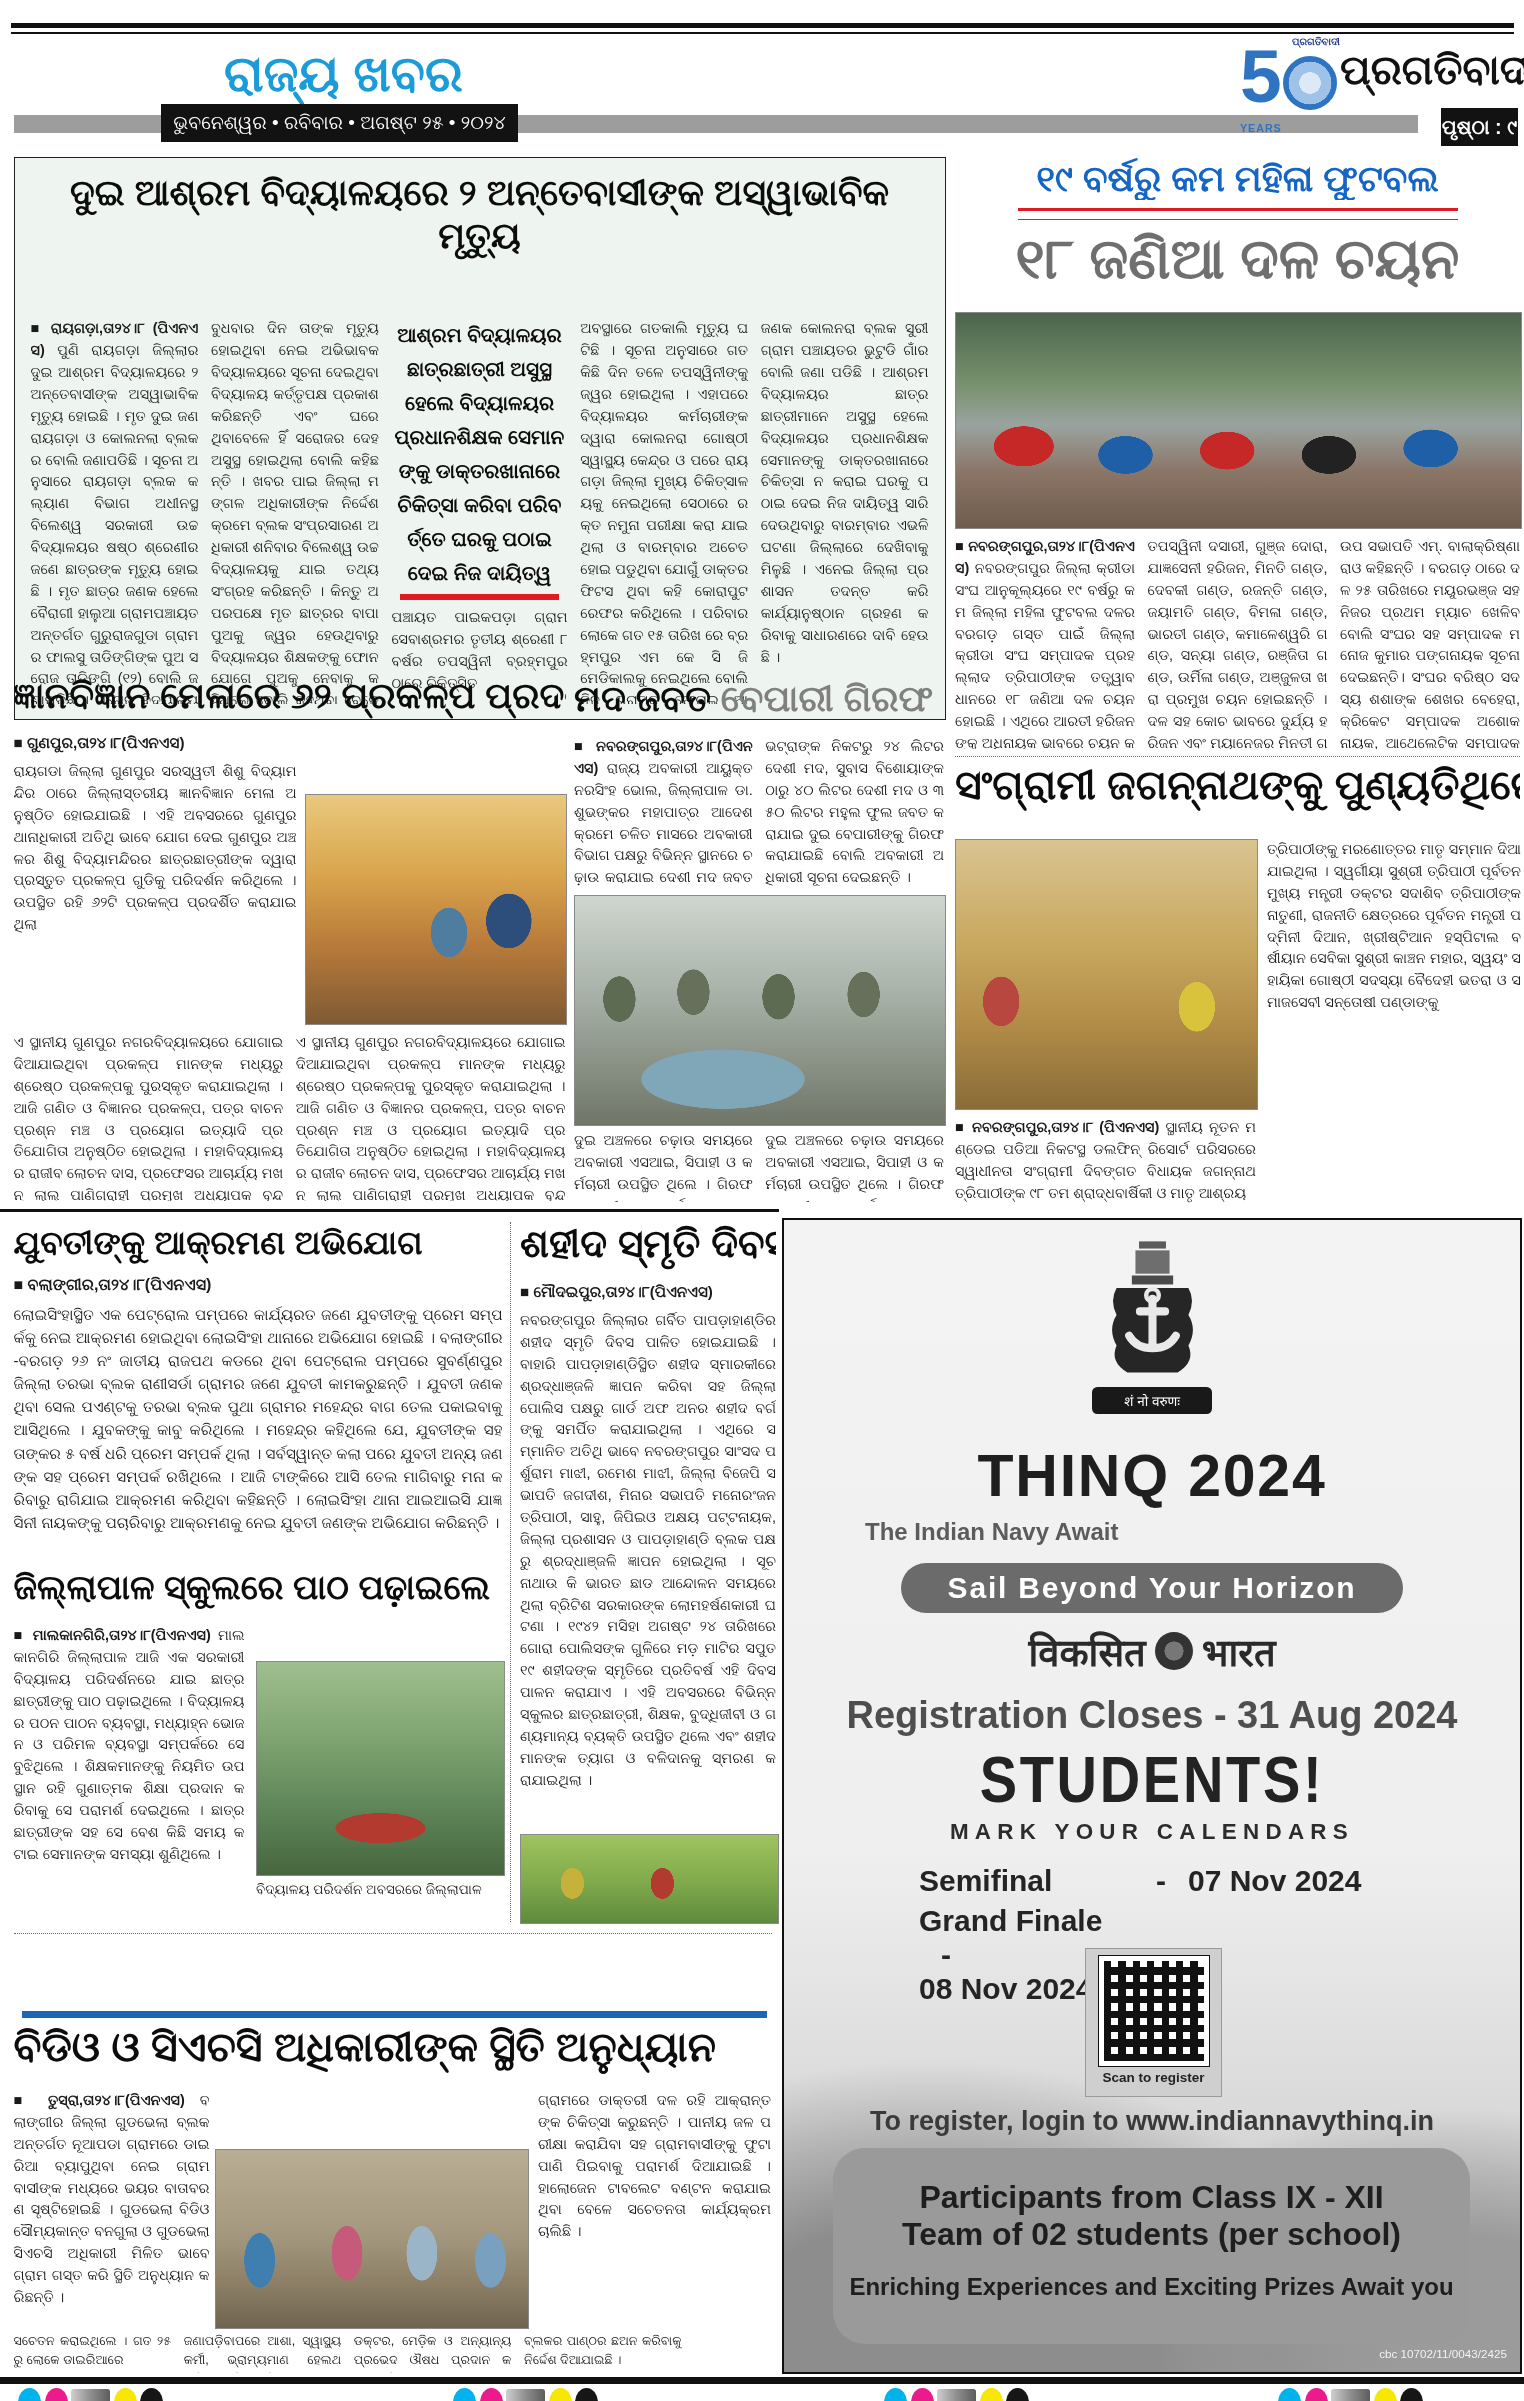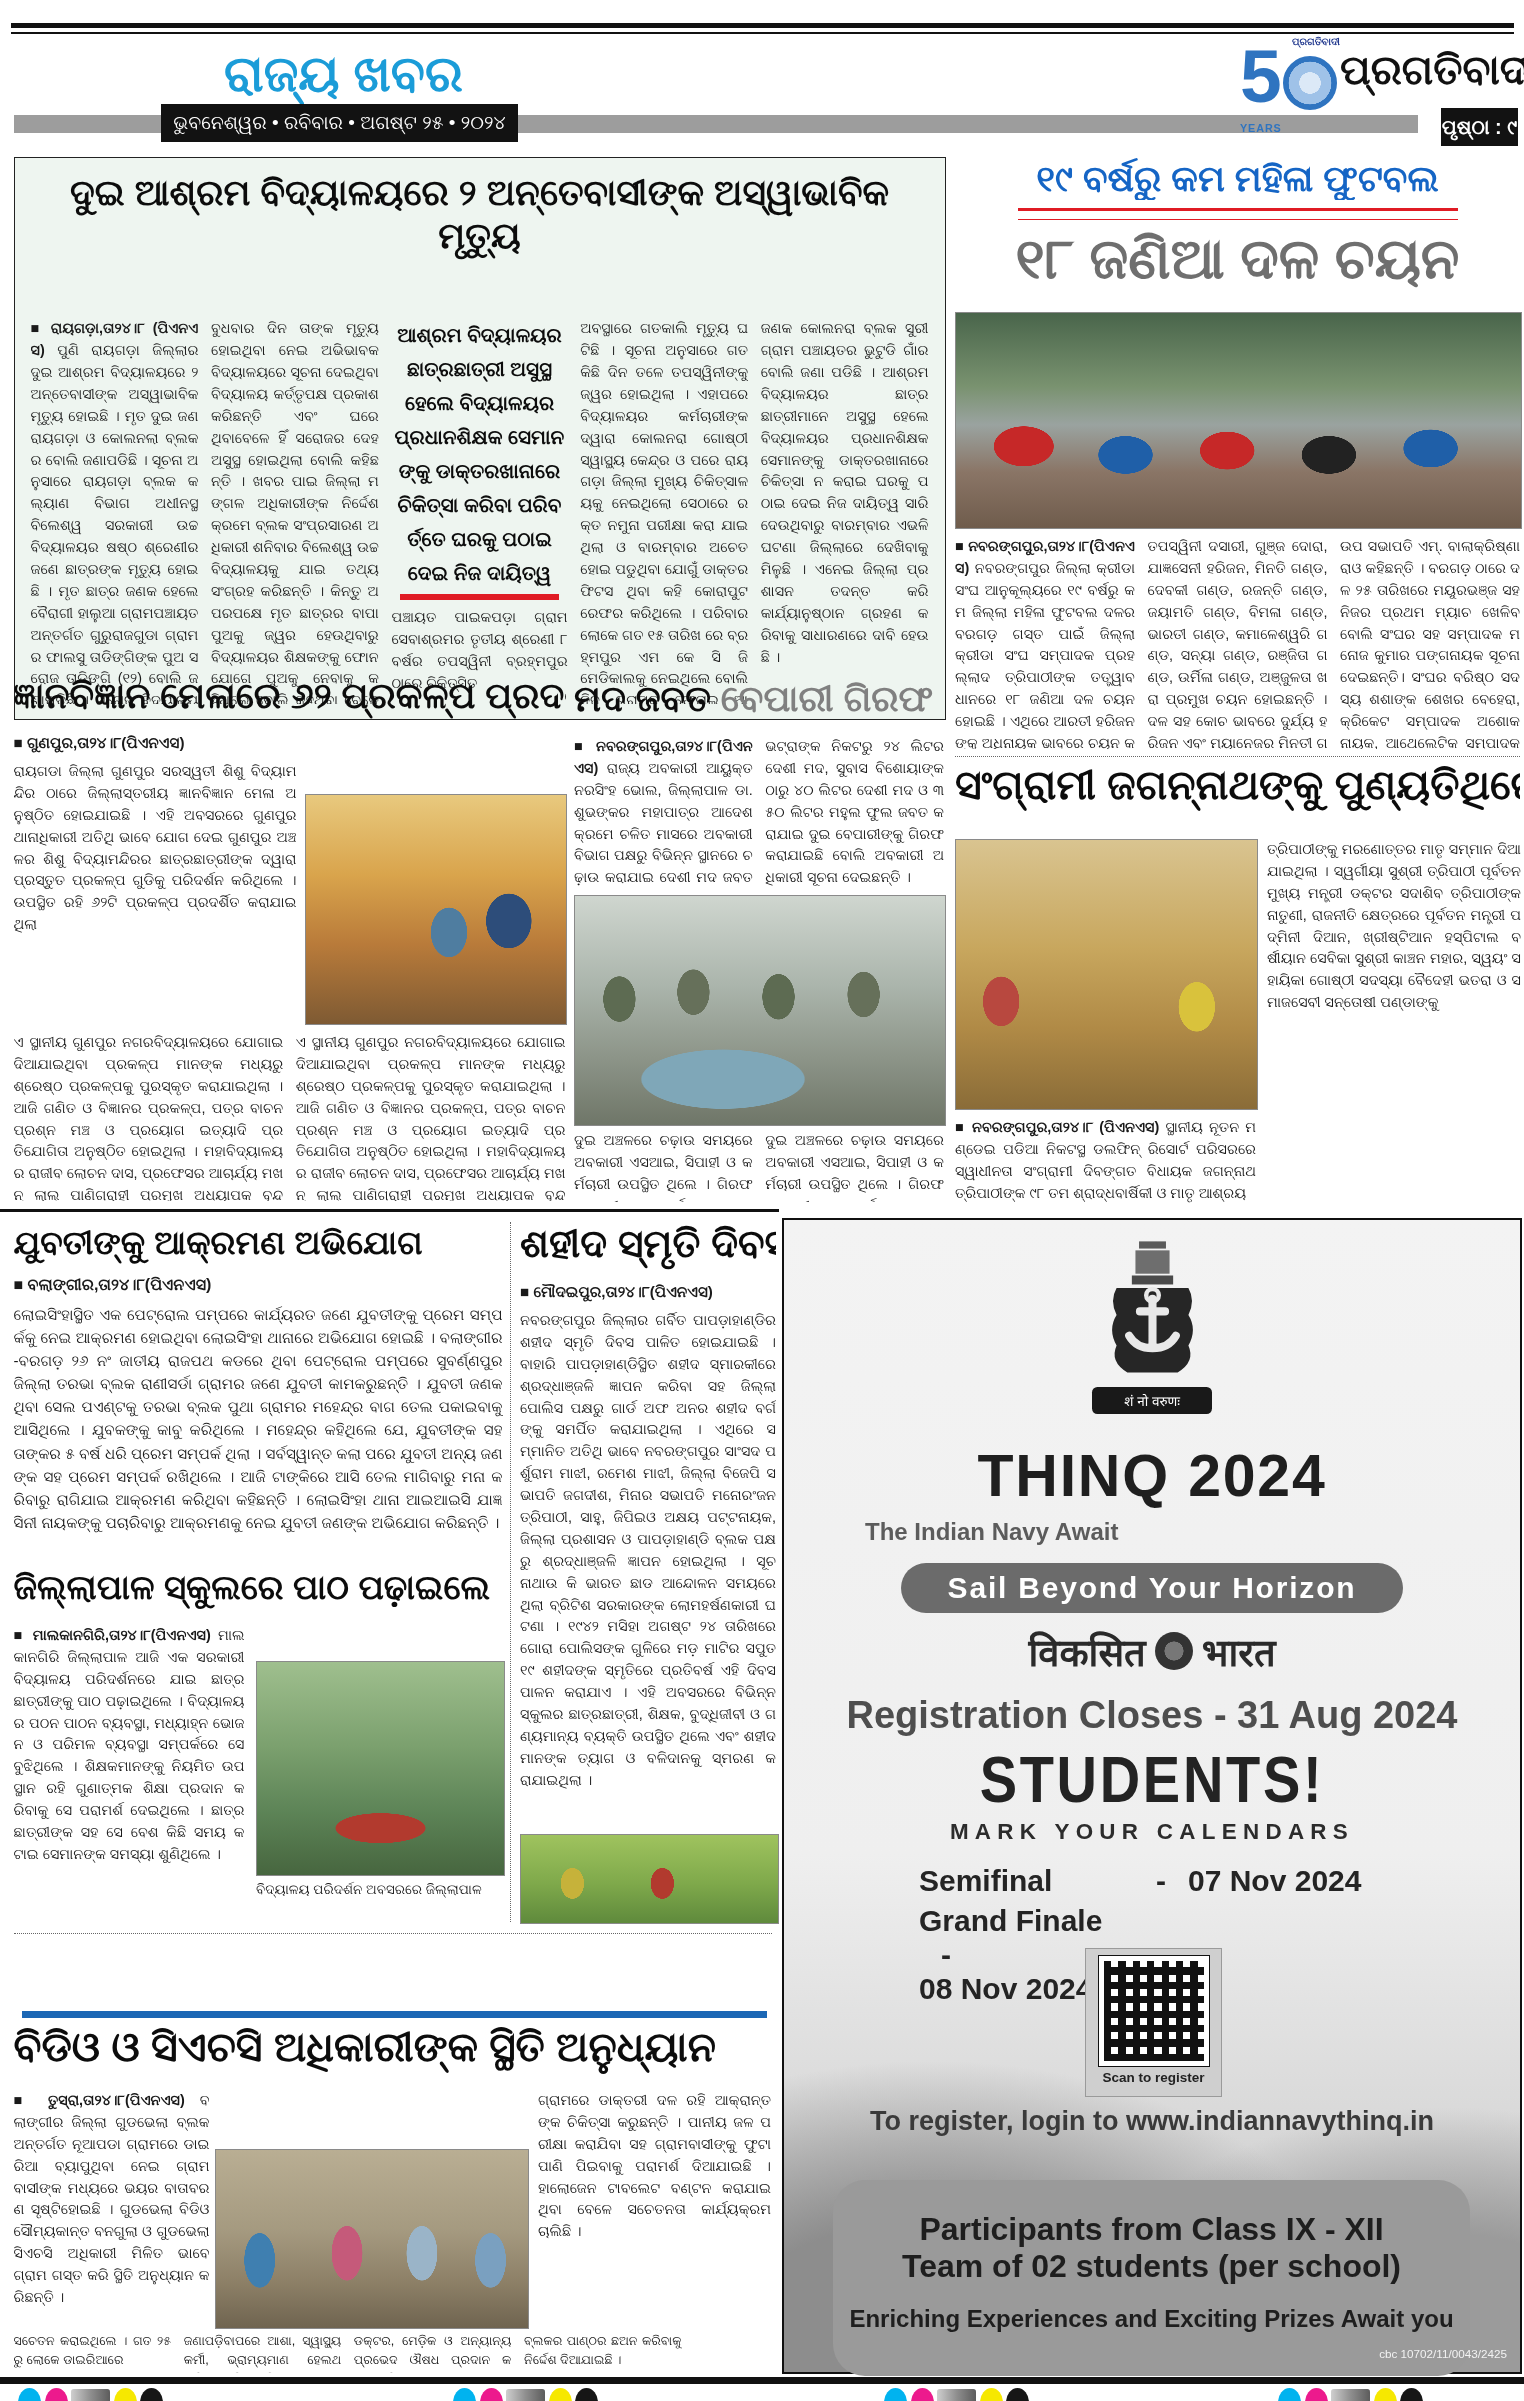--- a/index.html
+++ b/index.html
@@ -232,21 +232,21 @@
     <div class="abs schedrow" style="left:135px;top:684px;width:484px;flex-direction:column;">
       <span style="width:215px;">Grand Finale</span>
       <span style="width:54px;text-align:center;">-</span>
       <span>08 Nov 2024</span>
     </div>
     <div class="abs qrcard" style="left:301px;top:728px;width:135px;height:147px;">
       <div class="qr" style="margin:7.2px auto 3.6px auto;width:100px;height:100px;"></div>
       <div class="qrlabel">Scan to register</div>
     </div>
     <div class="abs" style="left:0;top:886px;width:736px;text-align:center;font-weight:bold;font-size:27px;color:#3a3a3a;">To register, login to www.indiannavythinq.in</div>
-    <div class="abs adbox" style="left:49px;top:928px;width:637px;height:196px;margin-top:32px;">
+    <div class="abs adbox" style="left:49px;top:928px;width:637px;height:196px;">
       <div class="l1" style="margin-top:30.5px;">Participants from Class IX - XII</div>
       <div class="l1">Team of 02 students (per school)</div>
       <div class="l3" style="margin-top:20px;">Enriching Experiences and Exciting Prizes Await you</div>
     </div>
     <div class="abs cbc" style="left:0;top:1127px;width:723px;">cbc 10702/11/0043/2425</div>
   </div>
 
   <div class="abs rule" style="left:0px;top:2377px;width:1525px;height:7.2px;"></div>
   <div class="abs cmyk" style="left:18px;top:2388px;">
     <span class="dot c"></span>

